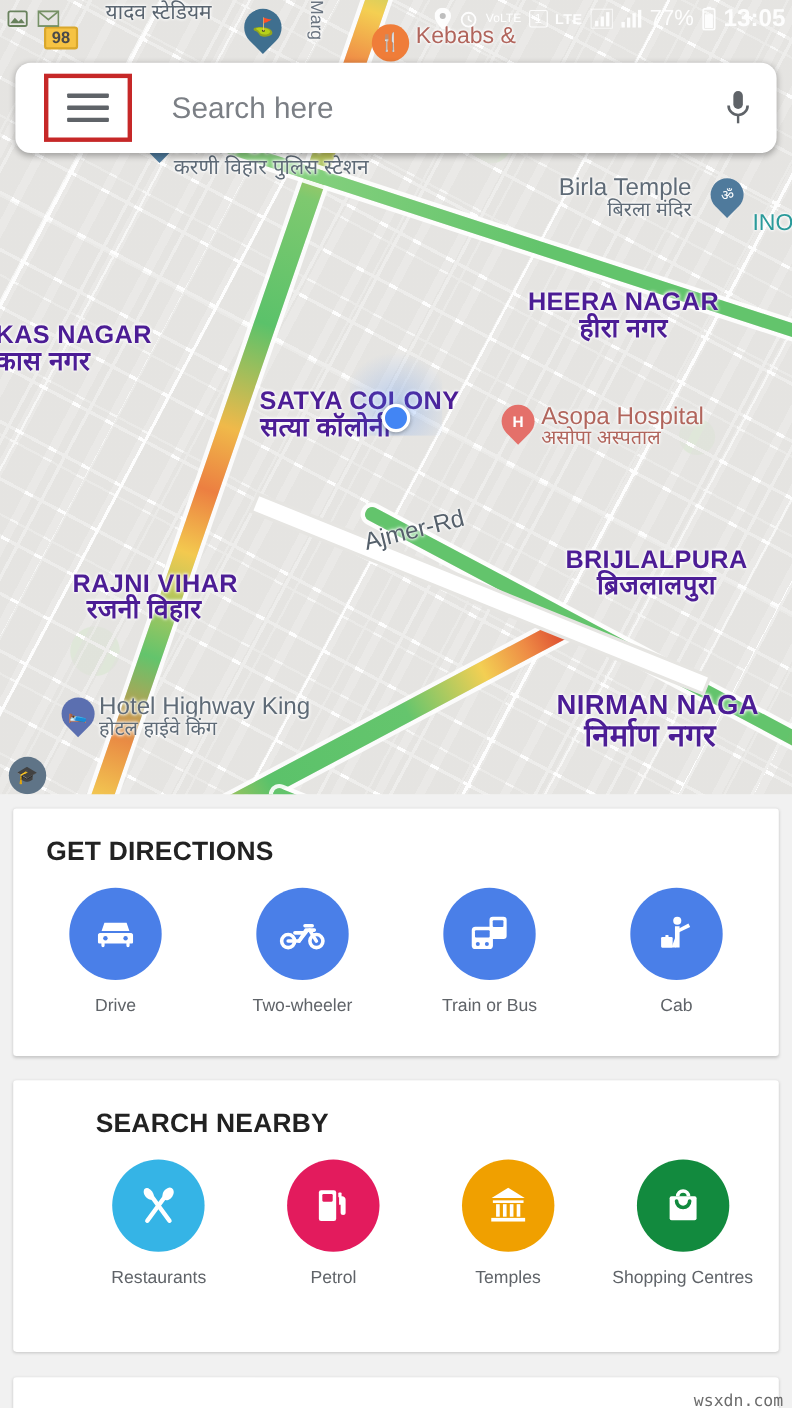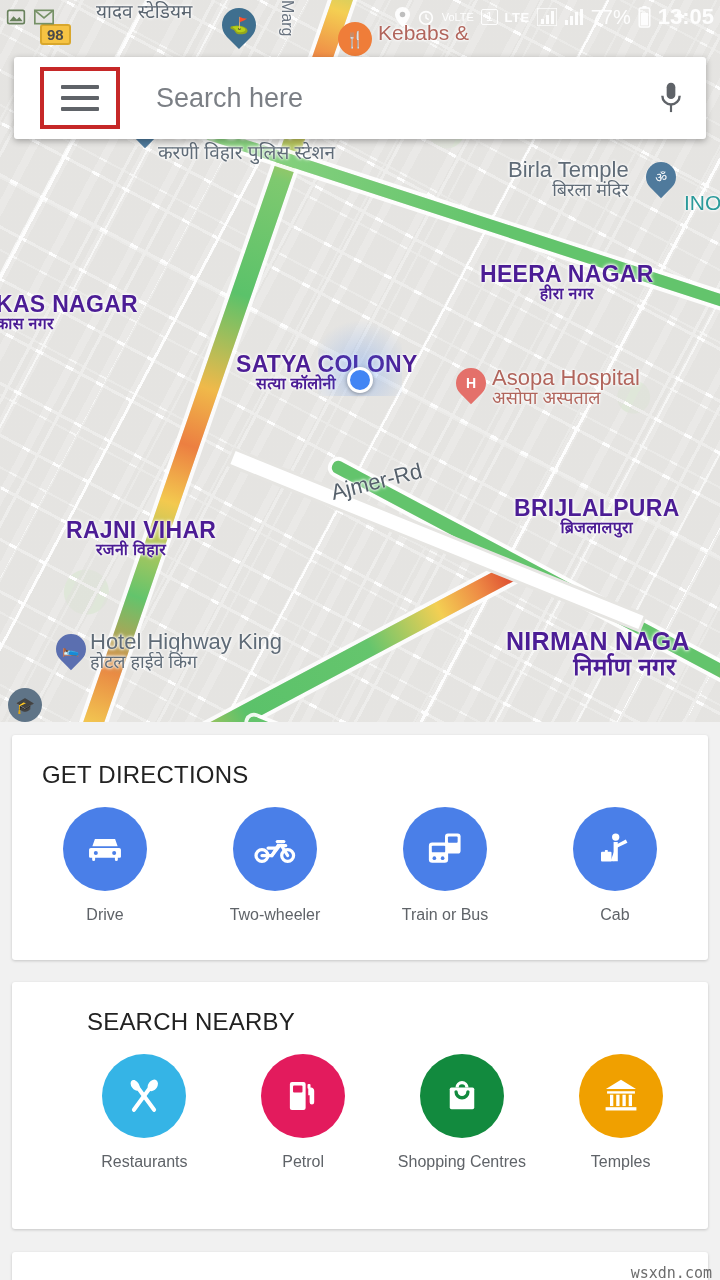--- a/index.html
+++ b/index.html
@@ -96,21 +96,21 @@
     width: 14px; height: 440px;
     left: 430px; top: 320px;
     transform: rotate(112deg);
     background: #ffffff;
     box-shadow: 0 0 0 3px #e6e5e2;
   }
 
   
   .mlabel { position: absolute; color: #4c1d95; font-weight: bold; text-shadow: 0 0 4px #fff, 0 0 3px #fff, 0 0 2px #fff; line-height: 1.05; }
   .mlabel.area { font-size: 23px; letter-spacing: .3px; }
-  .mlabel .hi { display: block; font-size: 16px; font-weight: bold; }
+  .mlabel .hi { display: block; font-size: 24px; font-weight: bold; }
   .mlabel.poi { font-weight: normal; font-size: 22px; color: #5f6b77; }
   .mlabel.poi .hi { font-size: 18px; font-weight: normal; }
   .mlabel.poi.red { color: #b1655c; }
   .mlabel.poi.teal { color: #2b9a9a; }
   .mlabel.small { font-size: 17px; font-weight: normal; color: #6a7480; }
 
   .pin { position: absolute; width: 30px; height: 38px; }
   .pin .head {
     width: 30px; height: 30px; border-radius: 50% 50% 50% 0;
     transform: rotate(-45deg);
@@ -132,21 +132,21 @@
   .loccone {
     position: absolute; left: 318px; top: 312px;
     width: 84px; height: 84px;
     background: radial-gradient(circle at 50% 70%, rgba(66,133,244,.30), rgba(66,133,244,0) 70%);
     z-index: 5;
   }
 
   
   .searchbar {
     position: absolute; left: 14px; top: 57px; width: 692px; height: 82px;
-    background: #fff; border-radius: 3px;
+    background: #fff; border-radius: 14px;
     box-shadow: 0 2px 6px rgba(0,0,0,.30);
     display: flex; align-items: center; z-index: 20;
   }
   .hamburger-box {
     width: 80px; height: 62px; margin-left: 26px;
     border: 4px solid #c62828;
     display: flex; align-items: center; justify-content: center;
     flex-direction: column; gap: 7px;
     background: #fff;
   }
@@ -174,21 +174,21 @@
   .card {
     position: absolute; left: 12px; width: 696px;
     background: #ffffff; border-radius: 3px;
     box-shadow: 0 1px 3px rgba(0,0,0,.18);
   }
   #card-directions { top: 735px; height: 225px; }
   #card-nearby     { top: 982px; height: 247px; padding-left: 45px; }
   #card-third      { top: 1252px; height: 60px; }
 
   .card-title {
-    font-size: 24px; font-weight: normal; color: #222;
+    font-size: 24px; font-weight: bold; color: #222;
     letter-spacing: .2px;
     padding: 26px 0 0 30px;
   }
   .tiles { display: flex; padding: 18px 8px 0 8px; }
   .tile { flex: 1; display:flex; flex-direction: column; align-items:center; }
   .tile .bub {
     width: 84px; height: 84px; border-radius: 50%;
     display:flex; align-items:center; justify-content:center;
   }
   .tile .lbl {
@@ -297,21 +297,21 @@
           <span>🛌</span>
         </div>
     </div>
     <div class="mlabel poi" style="left:90px;top:630px;">
       <span>Hotel Highway King</span>
       <span class="hi">होटल हाईवे किंग</span>
     </div>
 
     <div class="mlabel area" style="left:506px;top:628px;">
       <span style="font-size:25px;">NIRMAN NAGA</span>
-      <span class="hi" style="white-space:pre-line;display:block;text-align:right;width:170px;font-size:24px;">निर्माण नगर</span>
+      <span class="hi" style="white-space:pre-line;display:block;text-align:center;width:170px;font-size:28px;">निर्माण नगर</span>
     </div>
 
     <div class="circ-marker" style="left:8px;top:688px;background:#5f7487;">
         <span>🎓</span>
       </div>
   </div>
 
   <div class="statusbar">
     <div class="sb-left">
       <span class="sb-ic">
@@ -472,44 +472,44 @@
             <rect x="4.5" y="4" width="9" height="16" rx="1.2"></rect>
             <rect x="6.3" y="6" width="5.4" height="4" rx=".6" fill="#e31b5d"></rect>
             <path d="M15 7.2h1.6c1 0 1.8.8 1.8 1.8v6.6a1.3 1.3 0 01-2.6 0v-4.1H15z"></path>
             <rect x="14.6" y="5.2" width="1.7" height="2.6" rx=".5"></rect>
           </svg>
         </div>
         <div class="lbl">Petrol</div>
       </div>
 
       <div class="tile">
-        <div class="bub" style="background:#128a3e;">
-          <svg width="42" height="42" viewBox="0 0 24 24" fill="#fff">
-            <rect x="5" y="7.2" width="14" height="12.4" rx="1"></rect>
-            <path d="M8.6 9.6a3.4 3.4 0 006.8 0" fill="none" stroke="#128a3e" stroke-width="1.9" stroke-linecap="round"></path>
-            <path d="M9.2 7.2a2.8 2.8 0 015.6 0" fill="none" stroke="#fff" stroke-width="1.9"></path>
-          </svg>
-        </div>
-        <div class="lbl">Shopping Centres</div>
-      </div>
-
-      <div class="tile">
         <div class="bub" style="background:#f0a000;">
           <svg width="44" height="44" viewBox="0 0 24 24" fill="#fff">
             <path d="M12 3.2L3.8 8.2h16.4z"></path>
             <rect x="4.4" y="9.4" width="15.2" height="1.3"></rect>
             <rect x="6" y="11.3" width="1.8" height="6.2"></rect>
             <rect x="9.4" y="11.3" width="1.8" height="6.2"></rect>
             <rect x="12.8" y="11.3" width="1.8" height="6.2"></rect>
             <rect x="16.2" y="11.3" width="1.8" height="6.2"></rect>
             <rect x="3.6" y="18.1" width="16.8" height="1.8"></rect>
           </svg>
         </div>
         <div class="lbl">Temples</div>
       </div>
 
+      <div class="tile">
+        <div class="bub" style="background:#128a3e;">
+          <svg width="42" height="42" viewBox="0 0 24 24" fill="#fff">
+            <rect x="5" y="7.2" width="14" height="12.4" rx="1"></rect>
+            <path d="M8.6 9.6a3.4 3.4 0 006.8 0" fill="none" stroke="#128a3e" stroke-width="1.9" stroke-linecap="round"></path>
+            <path d="M9.2 7.2a2.8 2.8 0 015.6 0" fill="none" stroke="#fff" stroke-width="1.9"></path>
+          </svg>
+        </div>
+        <div class="lbl">Shopping Centres</div>
+      </div>
+
     </div>
   </div>
 
   <div class="card" id="card-third"></div>
 
   <div class="watermark">wsxdn.com</div>
 </div>
 
 </body></html>

